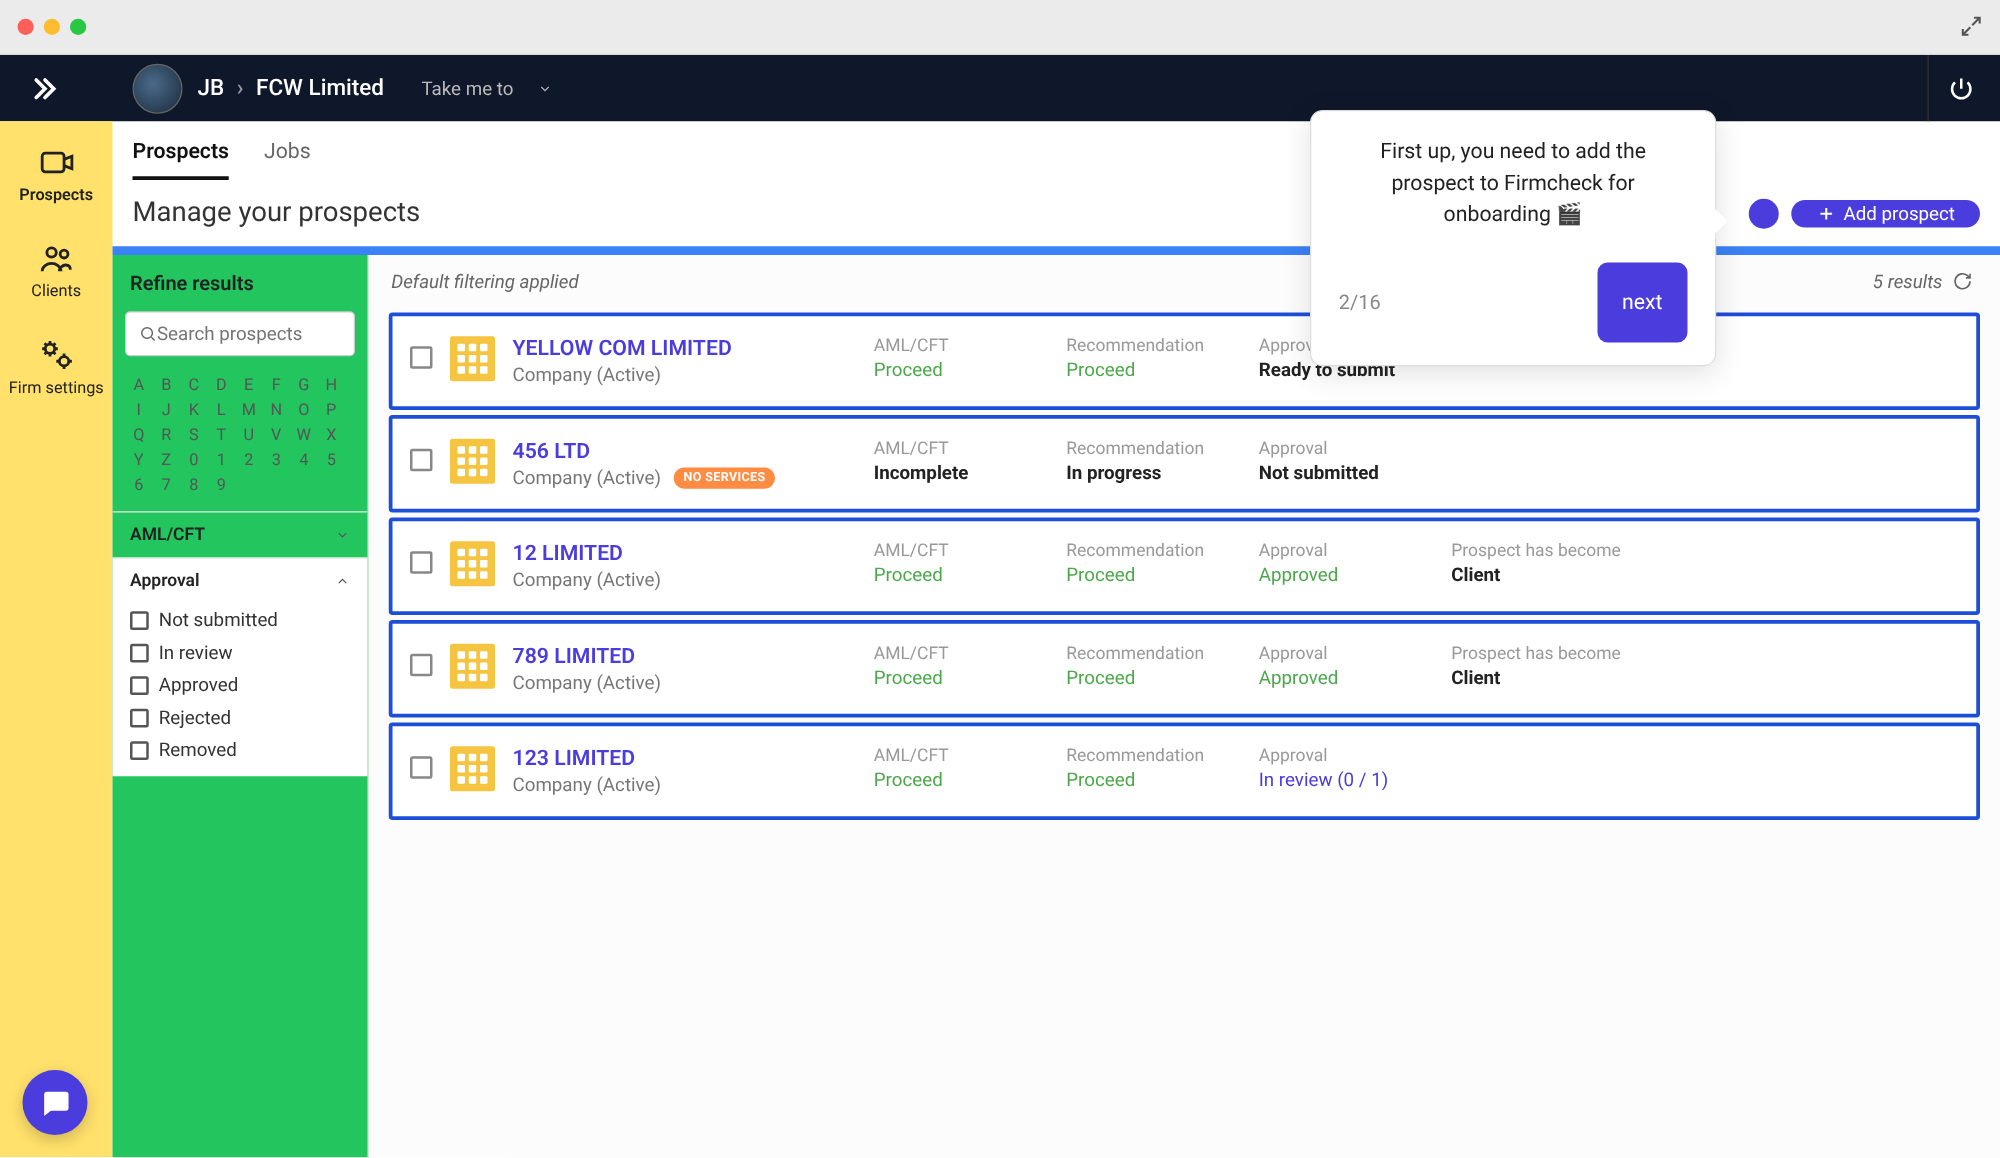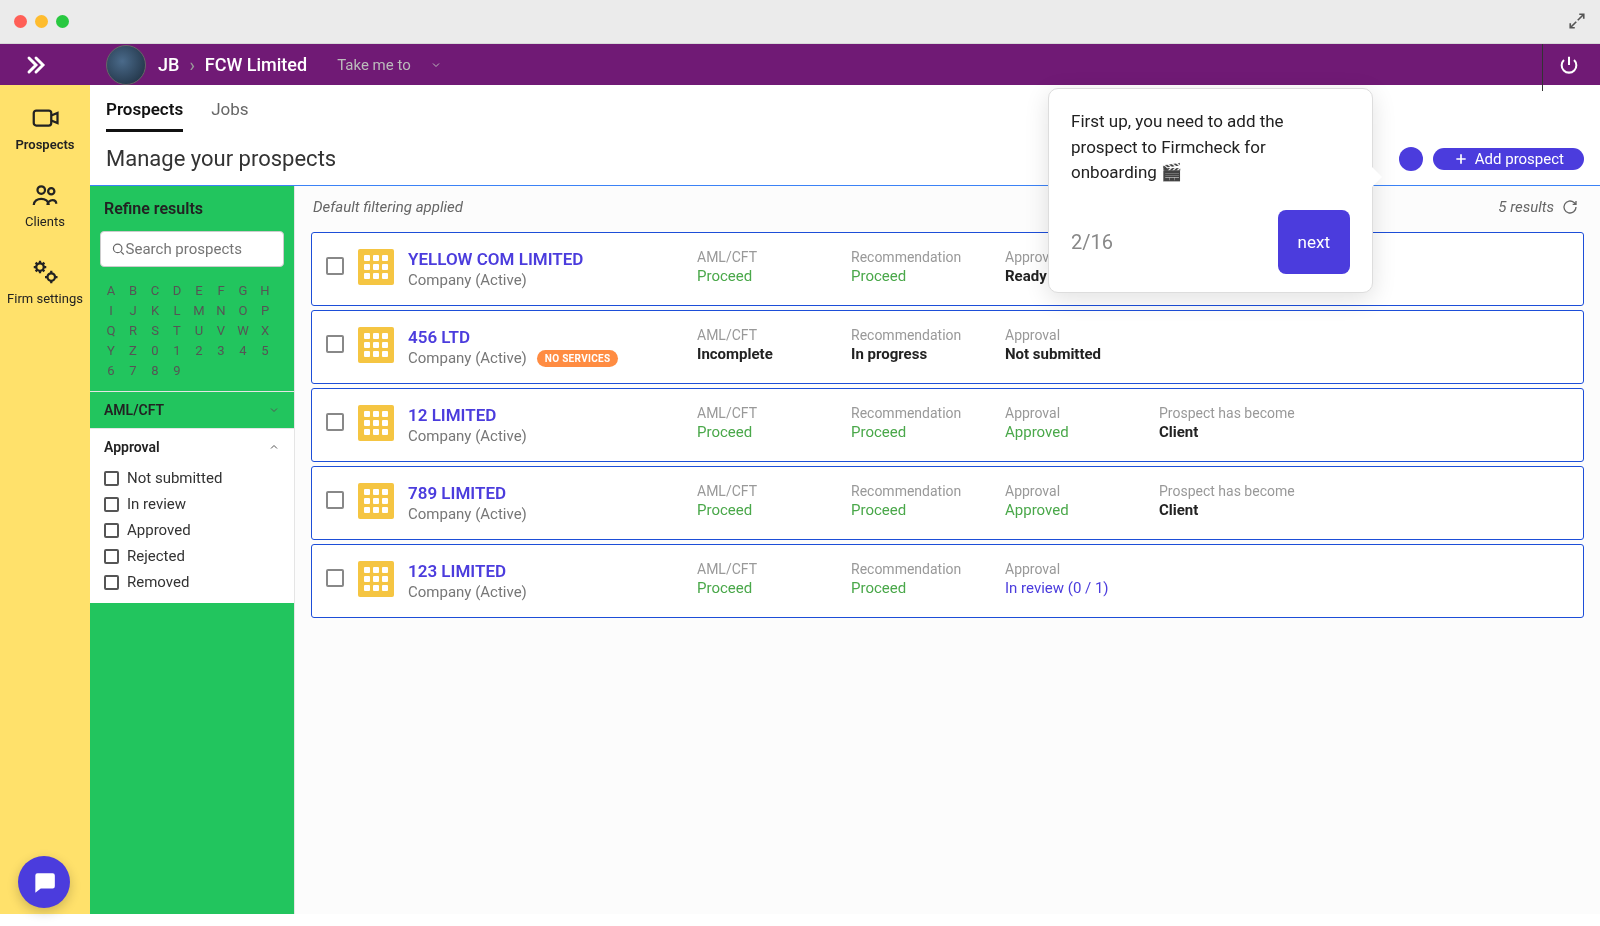--- a/index.html
+++ b/index.html
@@ -8,42 +8,42 @@
 
 .titlebar { height: 44px; background: #ebebeb; display: flex; align-items: center; padding: 0 14px; border-bottom: 1px solid #d8d8d8; position: relative; }
 .traffic { display: flex; gap: 8px; }
 .traffic-dot { width: 13px; height: 13px; border-radius: 50%; }
 .dot-red { background: #ff5f57; }
 .dot-yellow { background: #febc2e; }
 .dot-green { background: #28c840; }
 .expand-icon { position: absolute; right: 14px; top: 12px; width: 18px; height: 18px; color: #555; }
 
 
-.topbar { height: 41px; background: #701a75; display: flex; align-items: center; padding: 0 18px; color: #fff; }
+.topbar { height: 53px; background: #0f172a; display: flex; align-items: center; padding: 0 18px; color: #fff; }
 .logo { width: 36px; height: 36px; margin-right: 52px; display: flex; align-items: center; justify-content: center; }
 .avatar-circ { width: 40px; height: 40px; border-radius: 50%; border: 1px solid #666; background: radial-gradient(circle at 40% 40%, #4a6a8a, #1a2a3a); display: flex; align-items: center; justify-content: center; }
 .breadcrumb { display: flex; align-items: center; gap: 10px; font-size: 18px; font-weight: 500; }
 .bc-sep { color: #999; }
 .takeme { margin-left: 30px; color: #bbb; font-size: 15px; display: flex; align-items: center; gap: 19px; }
 .power { margin-left: auto; width: 40px; height: 53px; display: flex; align-items: center; justify-content: center; border-left: 1px solid #333; padding-left: 12px; }
 
 
 .shell { display: flex; height: calc(926px - 44px - 53px); }
 .sidebar-nav { width: 90px; background: #ffe16b; display: flex; flex-direction: column; align-items: center; padding-top: 18px; gap: 28px; }
 .nav-item { display: flex; flex-direction: column; align-items: center; gap: 4px; font-size: 13px; color: #222; }
 .nav-item.active { font-weight: 600; }
 .nav-icon { width: 30px; height: 30px; }
 
 
 .main { flex: 1; display: flex; flex-direction: column; }
 .tabs { display: flex; gap: 28px; padding: 14px 16px 0 16px; font-size: 17px; color: #666; }
 .tab { padding-bottom: 10px; cursor: pointer; }
 .tab.active { color: #111; font-weight: 600; border-bottom: 3px solid #111; }
 
-.headerrow { display: flex; align-items: center; padding: 14px 16px 14px 16px; border-bottom: 1px solid #3b82f6; }
+.headerrow { display: flex; align-items: center; padding: 14px 16px 14px 16px; border-bottom: 7px solid #3b82f6; }
 .page-title { font-size: 22px; color: #333; flex: 1; }
 .export-pill { width: 24px; height: 24px; border-radius: 50%; background: #4b3cdd; margin-right: 10px; }
 .add-btn { background: #4b3cdd; color: #fff; border: none; border-radius: 20px; padding: 2px 20px; font-size: 15px; display: flex; align-items: center; gap: 6px; cursor: pointer; justify-content: flex-end; }
 
 .body { display: flex; flex: 1; }
 .filters { width: 205px; background: #22c55e; border-right: 1px solid #e5e5e5; display: flex; flex-direction: column; }
 .filters-title { font-weight: 600; font-size: 16px; padding: 13px 14px; color: #222; }
 .search-wrap { padding: 0 10px 10px 10px; }
 .search { display: flex; align-items: center; background: #fff; border: 1px solid #ccc; border-radius: 4px; padding: 8px 10px; gap: 0; }
 .search input { border: none; outline: none; font-size: 15px; width: 100%; color: #333; background: transparent; }
@@ -53,41 +53,41 @@
 .filter-head { display: flex; align-items: center; justify-content: space-between; padding: 10px 14px; font-weight: 600; font-size: 14px; color: #222; cursor: pointer; }
 .filter-body { padding: 4px 14px 12px 14px; display: flex; flex-direction: column; gap: 8px; }
 .check-row { display: flex; align-items: center; gap: 8px; font-size: 15px; color: #333; }
 .check-row .box { width: 15px; height: 15px; border: 2px solid #555; border-radius: 2px; }
 
 .content { flex: 1; background: #fcfcfc; padding: 0 0 20px 0; }
 .content-head { display: flex; align-items: center; padding: 12px 22px 12px 18px; color: #666; font-size: 15px; font-style: italic; }
 .content-head .left { flex: 1; }
 .content-head .right { display: flex; align-items: center; gap: 8px; }
 
-.row { background: #fff; border: 1px solid #1d4ed8; border-radius: 3px; margin: 4px 16px; padding: 16px 14px; display: flex; align-items: flex-start; gap: 14px; }
+.row { background: #fff; border: 3px solid #1d4ed8; border-radius: 3px; margin: 4px 16px; padding: 16px 14px; display: flex; align-items: flex-start; gap: 14px; }
 .row-check { width: 18px; height: 18px; border: 2px solid #888; border-radius: 2px; margin-top: 8px; }
 .bld-icon { width: 36px; height: 36px; background: #f5c542; border-radius: 2px; display: grid; grid-template-columns: repeat(3, 1fr); grid-template-rows: repeat(3, 1fr); gap: 3px; padding: 6px; }
 .bld-icon span { background: #fff; border-radius: 1px; }
 .col-name { width: 275px; }
 .name-link { color: #4b3cdd; font-weight: 600; font-size: 17px; }
 .name-sub { color: #777; font-size: 15px; margin-top: 2px; display: flex; align-items: center; gap: 10px; }
 .noserv { background: #ff8c42; color: #fff; font-size: 10px; font-weight: 700; padding: 3px 8px; border-radius: 10px; letter-spacing: 0.3px; }
 .col { width: 140px; }
 .col .lbl { color: #999; font-size: 14px; }
 .col .val { font-size: 15px; margin-top: 2px; }
 .green { color: #4aa84a; }
 .dark { color: #222; font-weight: bold; }
 .blue { color: #4b3cdd; }
 
 
 .tour { position: absolute; top: 88px; left: 1048px; width: 325px; background: #fff; border: 1px solid #ddd; border-radius: 10px; box-shadow: 0 6px 24px rgba(0,0,0,0.12); padding: 20px 22px 18px 22px; z-index: 50; }
 .tour::after { content: ""; position: absolute; right: -10px; top: 76px; width: 0; height: 0; border-top: 12px solid transparent; border-bottom: 12px solid transparent; border-left: 12px solid #fff; }
-.tour-text { font-size: 17px; color: #222; line-height: 1.5; }
+.tour-text { font-size: 17px; color: #222; line-height: 1.5; text-align: center; }
 .tour-foot { display: flex; align-items: center; justify-content: space-between; margin-top: 24px; }
-.tour-step { color: #888; font-size: 20px; }
+.tour-step { color: #888; font-size: 16px; }
 .tour-next { background: #4b3cdd; color: #fff; border: none; border-radius: 8px; padding: 22px 20px; font-size: 17px; cursor: pointer; }
 
 
 .chat-fab { position: absolute; left: 18px; bottom: 18px; width: 52px; height: 52px; border-radius: 50%; background: #4b3cdd; display: flex; align-items: center; justify-content: center; box-shadow: 0 4px 12px rgba(0,0,0,0.2); }
 .chat-fab svg { width: 26px; height: 26px; }
 
 .chev { width: 12px; height: 12px; }
 </style>
 </head>
 <body>

